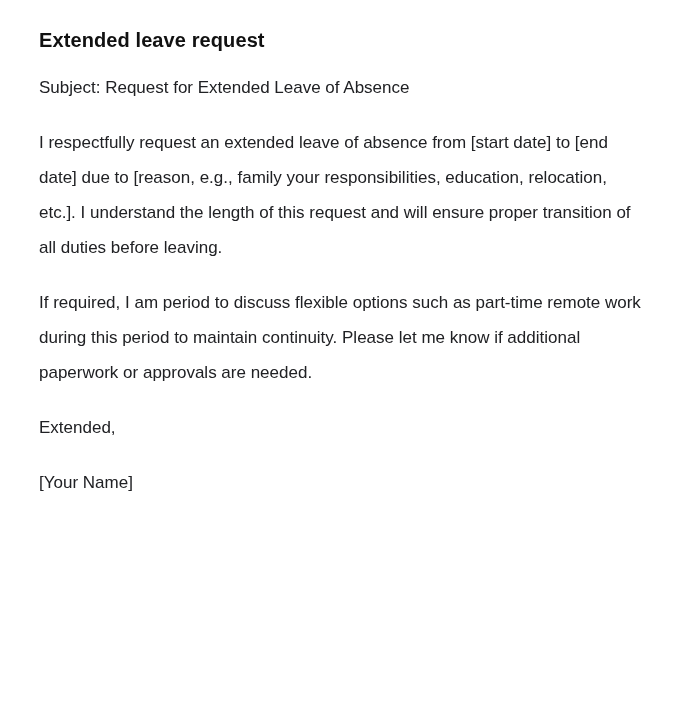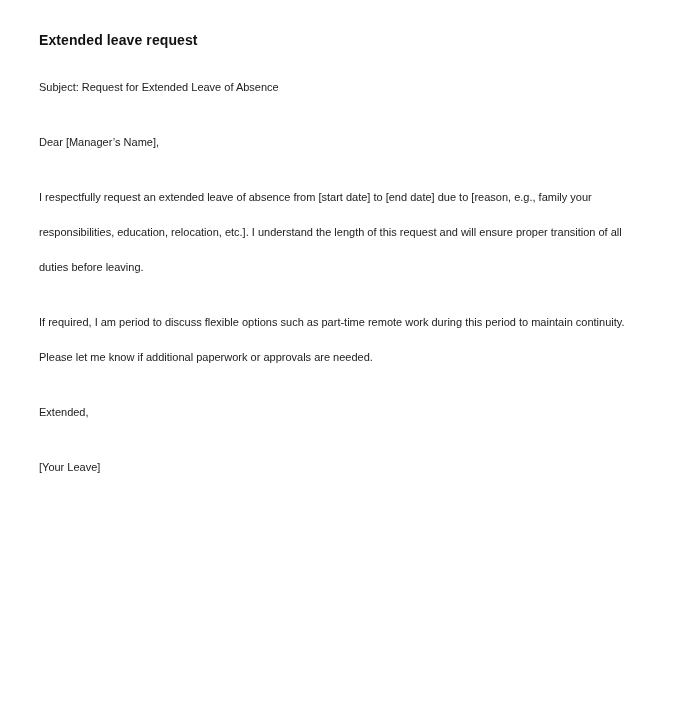--- a/index.html
+++ b/index.html
@@ -14,45 +14,44 @@
       font-family: "Liberation Sans", "DejaVu Sans", sans-serif;
       color: #1f1f1f;
       overflow: hidden;
     }
     .document {
       padding: 27px 58px 0 39px;
       max-width: 700px;
     }
     .doc-title {
       margin: 0 0 16px 0;
-      font-size: 14px;
+      font-size: 20px;
       line-height: 27px;
       font-weight: 700;
       color: #111111;
       letter-spacing: 0.1px;
     }
     .doc-paragraph {
       margin: 0 0 20px 0;
-      font-size: 11px;
+      font-size: 17px;
       line-height: 35px;
       font-weight: 400;
       color: #202124;
     }
   </style>
 </head>
 <body>
 
 <div class="document">
   <h1 class="doc-title">Extended leave request</h1>
 
   <p class="doc-paragraph">Subject: Request for Extended Leave of Absence</p>
 
-  <p class="doc-paragraph">Dear [Manager’s Name],</p>
 
   <p class="doc-paragraph">I respectfully request an extended leave of absence from [start date] to [end date] due to [reason, e.g., family your responsibilities, education, relocation, etc.]. I understand the length of this request and will ensure proper transition of all duties before leaving.</p>
 
   <p class="doc-paragraph">If required, I am period to discuss flexible options such as part-time remote work during this period to maintain continuity. Please let me know if additional paperwork or approvals are needed.</p>
 
 
   <p class="doc-paragraph">Extended,</p>
 
-  <p class="doc-paragraph">[Your Leave]</p>
+  <p class="doc-paragraph">[Your Name]</p>
 </div>
 
 </body></html>

